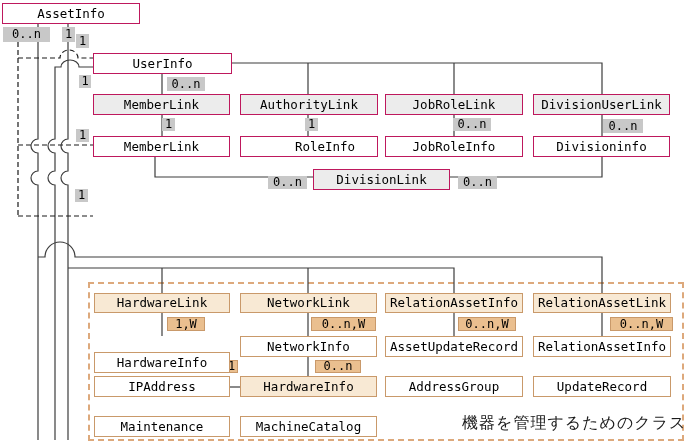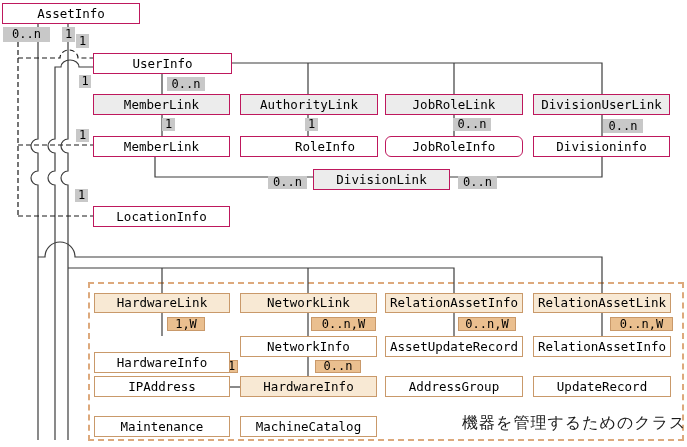--- a/index.html
+++ b/index.html
@@ -57,24 +57,23 @@
     </svg>
   <div class="caption" style="left:462px;top:413px;">機器を管理するためのクラス</div>
 <div class="node " style="left: 2px; top: 3px; width: 138px; height: 21px; line-height: 19px;">AssetInfo</div>
     <div class="node " style="left: 93px; top: 53px; width: 139px; height: 21px; line-height: 19px;">UserInfo</div>
     <div class="node link" style="left: 93px; top: 94px; width: 137px; height: 21px; line-height: 19px;">MemberLink</div>
     <div class="node link" style="left: 240px; top: 94px; width: 138px; height: 21px; line-height: 19px;">AuthorityLink</div>
     <div class="node link" style="left: 385px; top: 94px; width: 138px; height: 21px; line-height: 19px;">JobRoleLink</div>
     <div class="node link" style="left: 533px; top: 94px; width: 137px; height: 21px; line-height: 19px;">DivisionUserLink</div>
     <div class="node " style="left: 93px; top: 136px; width: 137px; height: 21px; line-height: 19px;">MemberLink</div>
     <div class="node " style="left: 240px; top: 136px; width: 138px; height: 21px; line-height: 19px; padding-left: 32px;">RoleInfo</div>
-    <div class="node " style="left: 385px; top: 136px; width: 138px; height: 21px; line-height: 19px; border-radius: 6px;">JobRoleInfo</div>
+    <div class="node " style="left: 385px; top: 136px; width: 138px; height: 21px; line-height: 19px;">JobRoleInfo</div>
     <div class="node " style="left: 533px; top: 136px; width: 137px; height: 21px; line-height: 19px;">Divisioninfo</div>
     <div class="node link" style="left: 313px; top: 169px; width: 137px; height: 21px; line-height: 19px;">DivisionLink</div>
-    <div class="node " style="left: 93px; top: 206px; width: 137px; height: 21px; line-height: 19px;">LocationInfo</div>
     <div class="node asset-link" style="left: 94px; top: 293px; width: 136px; height: 20px; line-height: 18px;">HardwareLink</div>
     <div class="node asset-link" style="left: 240px; top: 293px; width: 137px; height: 20px; line-height: 18px;">NetworkLink</div>
     <div class="node asset-link" style="left: 385px; top: 293px; width: 138px; height: 20px; line-height: 18px;">RelationAssetInfo</div>
     <div class="node asset-link" style="left: 533px; top: 293px; width: 138px; height: 20px; line-height: 18px;">RelationAssetLink</div>
     <div class="node asset-plain" style="left: 94px; top: 352px; width: 136px; height: 21px; line-height: 19px;">HardwareInfo</div>
     <div class="node asset-plain" style="left: 240px; top: 336px; width: 137px; height: 21px; line-height: 19px;">NetworkInfo</div>
     <div class="node asset-plain" style="left: 385px; top: 336px; width: 138px; height: 21px; line-height: 19px;">AssetUpdateRecord</div>
     <div class="node asset-plain" style="left: 533px; top: 336px; width: 138px; height: 21px; line-height: 19px;">RelationAssetInfo</div>
     <div class="node asset-plain" style="left: 94px; top: 376px; width: 136px; height: 21px; line-height: 19px;">IPAddress</div>
     <div class="node asset-link" style="left: 240px; top: 376px; width: 137px; height: 21px; line-height: 19px;">HardwareInfo</div>

